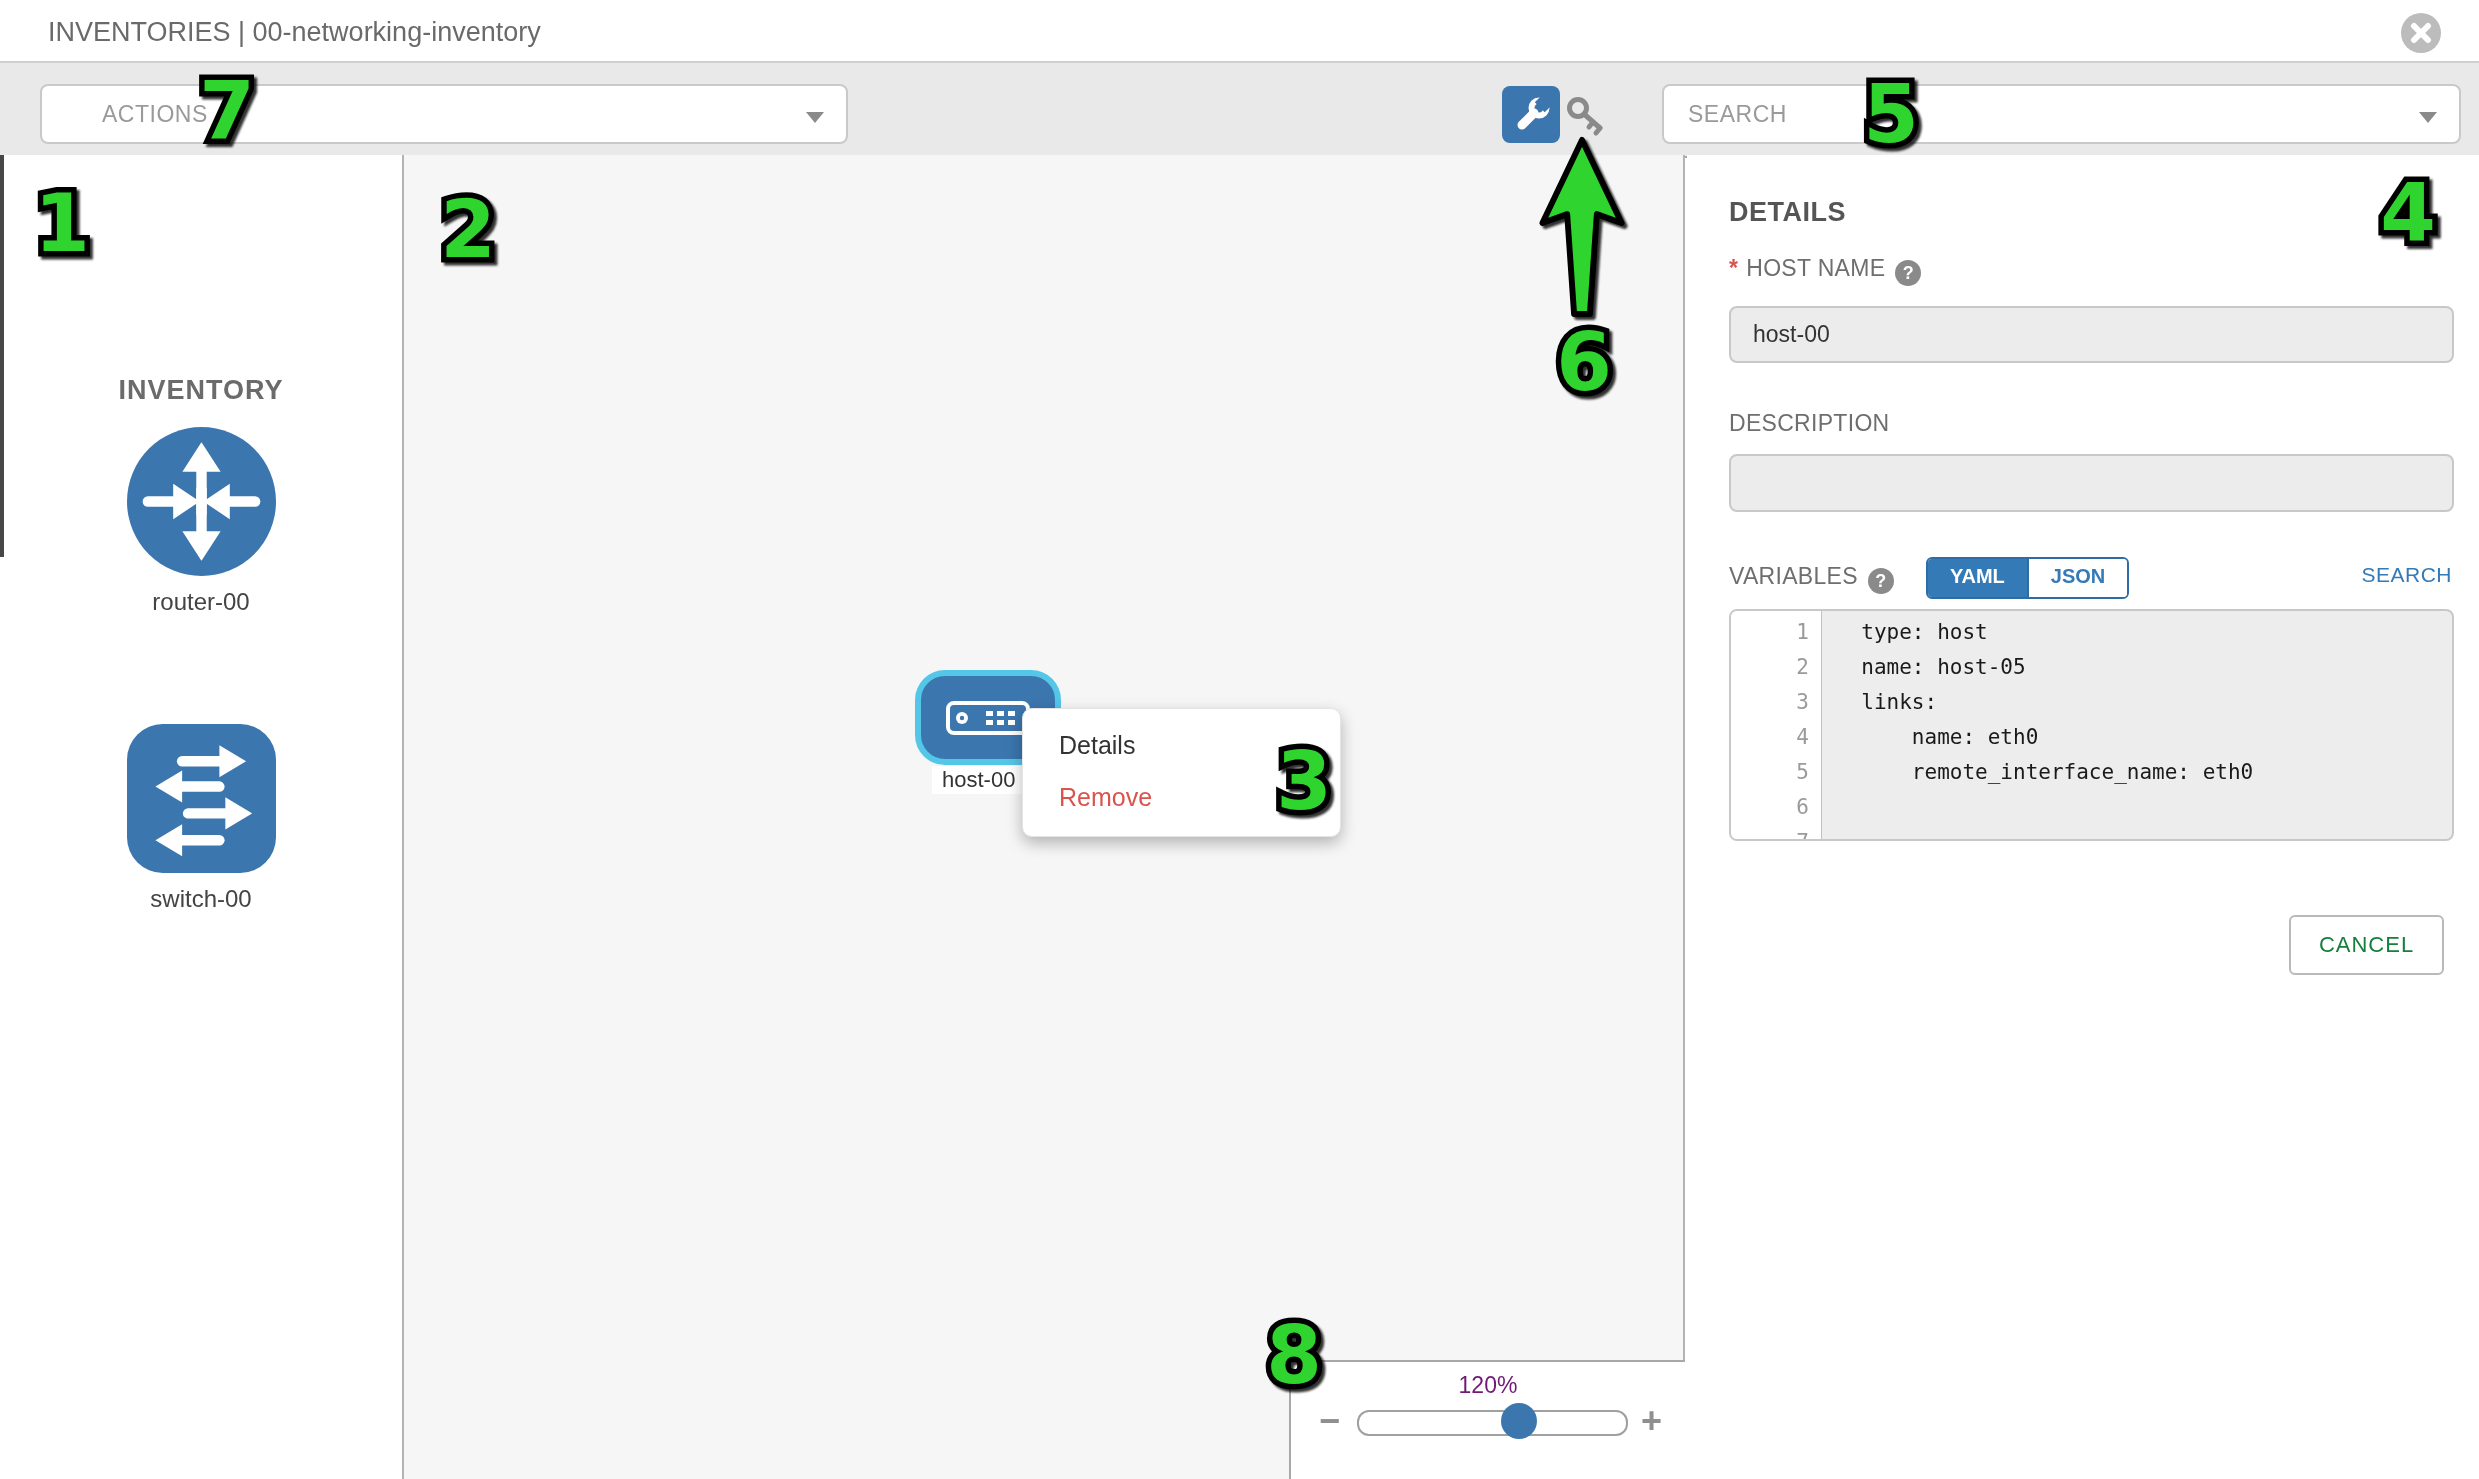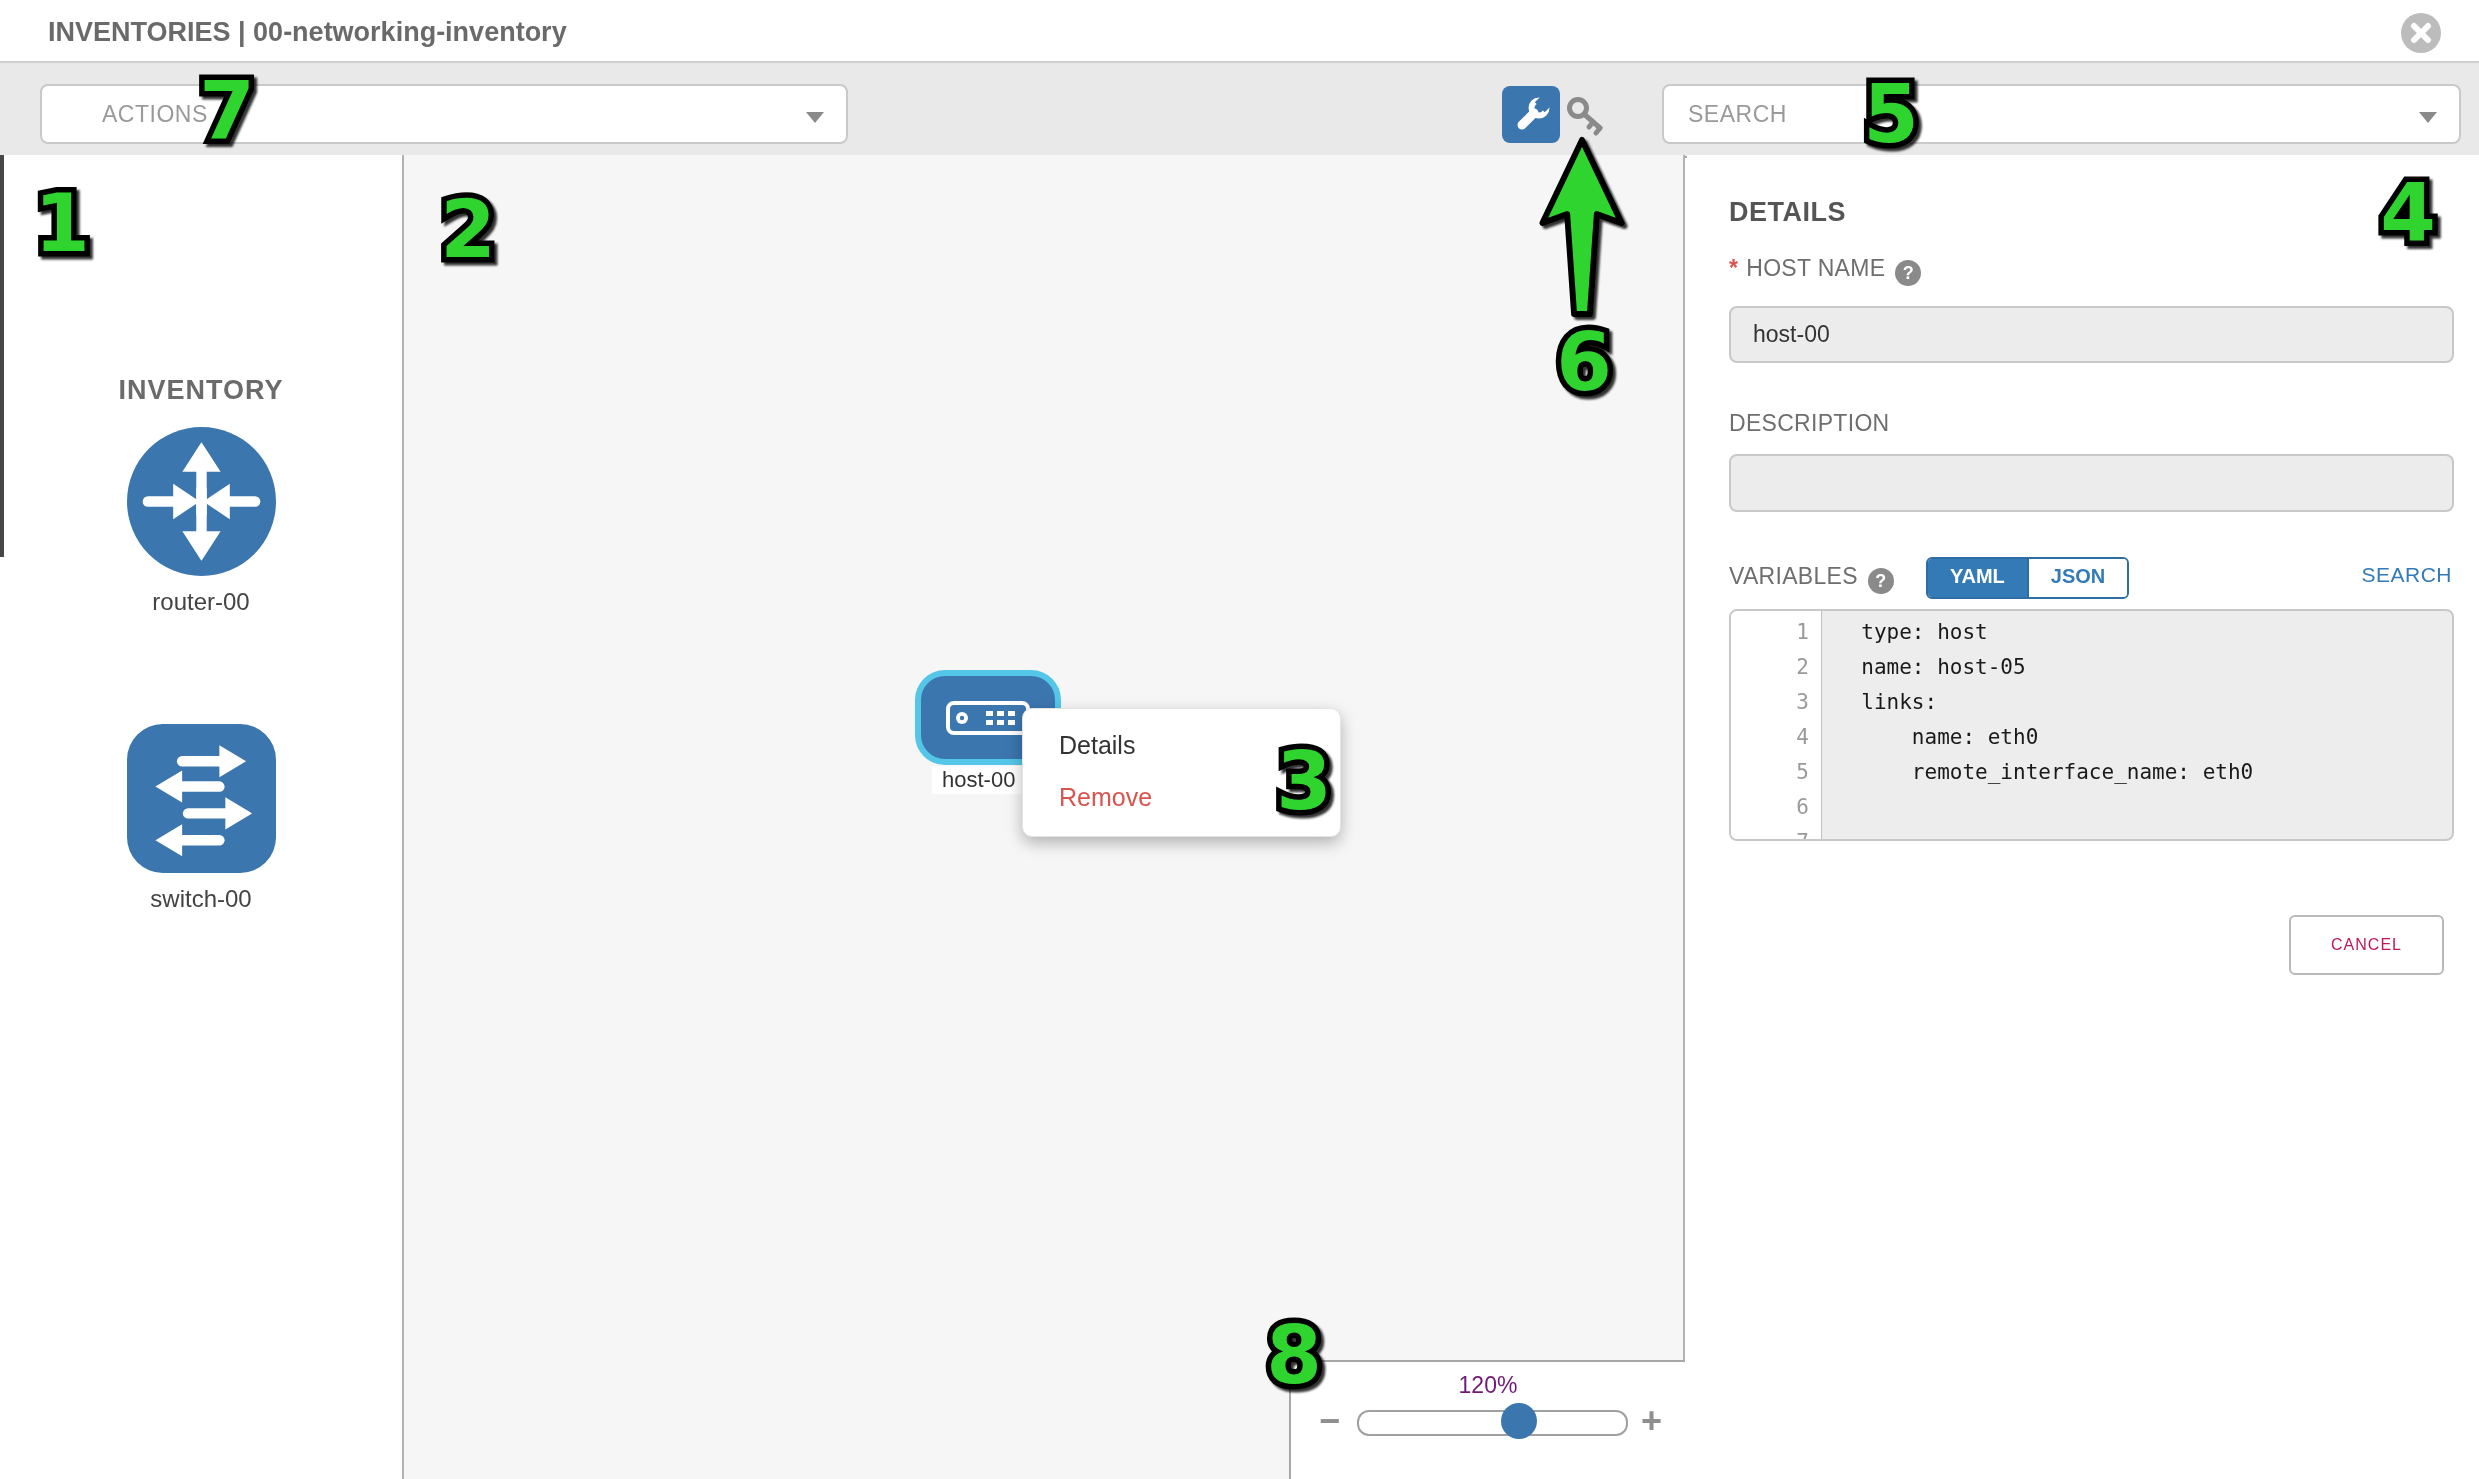--- a/index.html
+++ b/index.html
@@ -1,21 +1,21 @@
 <!DOCTYPE html>
 <html><head>
 <meta charset="utf-8">
 <style>
   html,body{margin:0;padding:0;background:#fff;}
   #app{position:relative;width:2480px;height:1480px;overflow:hidden;
        font-family:"Liberation Sans",sans-serif;background:#fff;}
   
   .header{position:absolute;left:0;top:0;width:2480px;height:61px;background:#fff;
           border-bottom:2px solid #cfcfcf;}
-  .header-title{position:absolute;left:48px;top:17px;font-size:27px;font-weight:bold;color:#6a6a6a;}
+  .header-title{position:absolute;left:48px;top:17px;font-size:27px;font-weight:normal;color:#6a6a6a;}
   .close-btn{position:absolute;left:2401px;top:13px;width:40px;height:40px;border-radius:50%;
              background:#bcbcbc;display:flex;align-items:center;justify-content:center;cursor:pointer;}
   
   .toolbar{position:absolute;left:0;top:63px;width:2480px;height:93px;background:#e9e9e9;
            border-bottom:2px solid #a8a8a8;}
   .select-box{position:absolute;top:21px;height:60px;background:#fff;border:2px solid #c9c9c9;
               border-radius:8px;box-sizing:border-box;display:flex;align-items:center;cursor:pointer;}
   .select-box .ph{color:#9a9a9a;font-size:23px;margin-left:24px;letter-spacing:0.5px;}
   .caret{position:absolute;right:22px;top:26px;width:0;height:0;border-left:9px solid transparent;
          border-right:9px solid transparent;border-top:11px solid #8a8a8a;}
@@ -71,21 +71,21 @@
   .editor{position:absolute;left:42px;top:454px;width:725px;height:232px;border:2px solid #c8c8c8;
           border-radius:8px;overflow:hidden;background:#ededed;box-sizing:border-box;}
   .gutter{position:absolute;left:0;top:0;width:90px;height:100%;background:#fff;border-right:1px solid #c0c0c0;}
   .gutter .ln{height:35px;line-height:35px;text-align:right;padding-right:12px;color:#9a9a9a;
               font-family:"DejaVu Sans Mono",monospace;font-size:21px;}
   .codearea{position:absolute;left:91px;top:0;right:0;}
   .codearea .cl{height:35px;line-height:35px;white-space:pre;color:#1a1a1a;
                 font-family:"DejaVu Sans Mono",monospace;font-size:21px;padding-left:14px;}
   .gutter,.codearea{padding-top:4px;}
   .cancel-btn{position:absolute;left:602px;top:760px;width:151px;height:56px;background:#fff;
-              border:2px solid #b9b9b9;border-radius:6px;font-size:16px;color:#be185d;letter-spacing:1px;
+              border:2px solid #b9b9b9;border-radius:6px;font-size:22px;color:#15803d;letter-spacing:1px;
               display:flex;align-items:center;justify-content:center;cursor:pointer;}
   
   .anno{position:absolute;filter:drop-shadow(3px 3px 1px rgba(0,0,0,.8));pointer-events:none;}
 </style>
 </head>
 <body>
 
 <div id="app">
 
   <div class="header">

